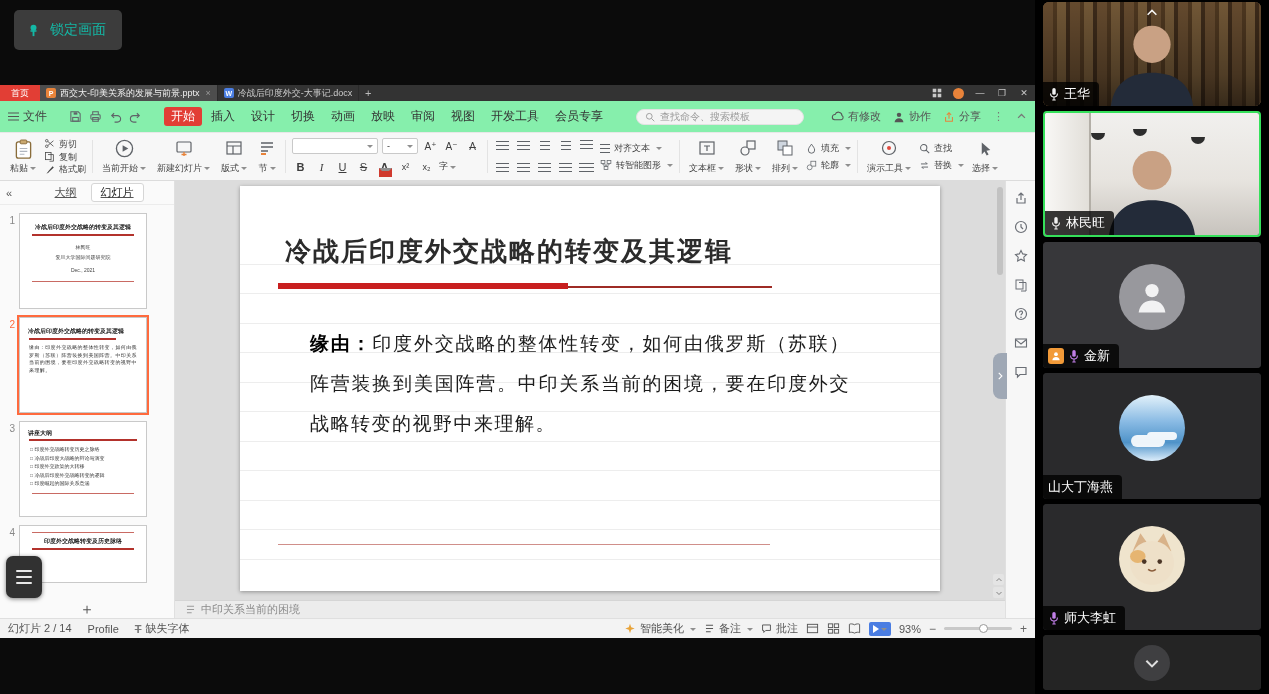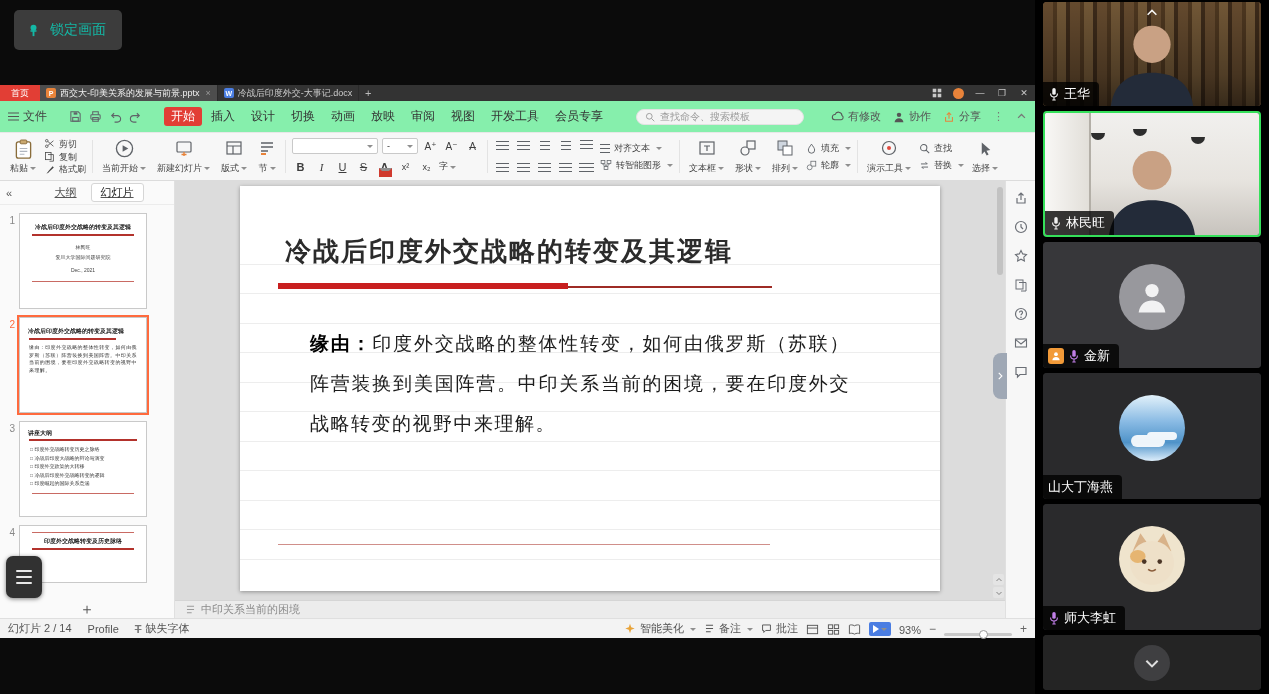--- a/index.html
+++ b/index.html
@@ -110,31 +110,31 @@
   
   .rail { width:30px; background:#f7f7f7; border-left:1px solid #e0e0e0; position:relative; flex:none;
           display:flex; flex-direction:column; align-items:center; padding-top:10px; gap:15px; color:#6b6f76; }
   .rail .ric { cursor:pointer; }
   .expand-handle { position:absolute; left:-13px; top:172px; width:14px; height:46px; background:#9fa8b5; border-radius:8px 0 0 8px;
                    display:flex; align-items:center; justify-content:center; color:#fff; cursor:pointer; }
 
   
   .statusbar { height:20px; background:#f3f3f3; border-top:1px solid #dfdfdf; display:flex; align-items:center; font-size:11px; color:#555; padding:0 8px; gap:16px; flex:none; }
   .sb-item { display:flex; align-items:center; gap:4px; white-space:nowrap; }
-  .sb-right { margin-left:auto; display:flex; align-items:flex-end; gap:8px; }
+  .sb-right { margin-left:auto; display:flex; align-items:center; gap:8px; }
   .play-btn { width:22px; height:14px; background:#4a7de2; border-radius:2px; display:flex; align-items:center; justify-content:center; cursor:pointer; }
   .play-btn i { display:block; width:0; height:0; border-left:6px solid #fff; border-top:4px solid transparent; border-bottom:4px solid transparent; }
   .zoom-track { width:68px; height:3px; background:#c9c9c9; border-radius:2px; position:relative; cursor:pointer; }
   .zoom-thumb { position:absolute; left:52%; top:-3px; width:9px; height:9px; background:#fff; border:1px solid #999; border-radius:50%; }
   .zbtn { font-size:12px; color:#666; cursor:pointer; }
 
   
   .sidebar { position:absolute; left:1035px; top:0; width:234px; height:694px; background:#000; padding:2px 8px; display:flex; flex-direction:column; gap:5px; }
   .tile { position:relative; width:218px; border-radius:4px; overflow:hidden; background:#2b2b2b; cursor:pointer; flex:none; }
-  .t1 { height:104px; }
+  .t1 { height:104px;border-radius:6px; }
   .t2 { height:126px; border:2px solid #35e05a; }
   .t3,.t4,.t5 { height:126px; }
   .t6 { height:55px; }
   .badge { position:absolute; left:0; bottom:0; display:flex; align-items:center; gap:4px; background:rgba(0,0,0,.78);
            padding:3px 9px 3px 5px; border-top-right-radius:4px; color:#fff; font-size:13px; z-index:3; }
   .mic-w { color:#f2f2f2; } .mic-p { color:#c17fe8; }
   .pres-badge { width:16px; height:16px; border-radius:3px; background:#f29a38; display:flex; align-items:center; justify-content:center; color:#fff; }
   .collapse-up { position:absolute; left:50%; top:1px; transform:translateX(-50%); color:#fff; opacity:.95; cursor:pointer; z-index:4; }
 
   .t1 .vid { position:absolute; inset:0;

